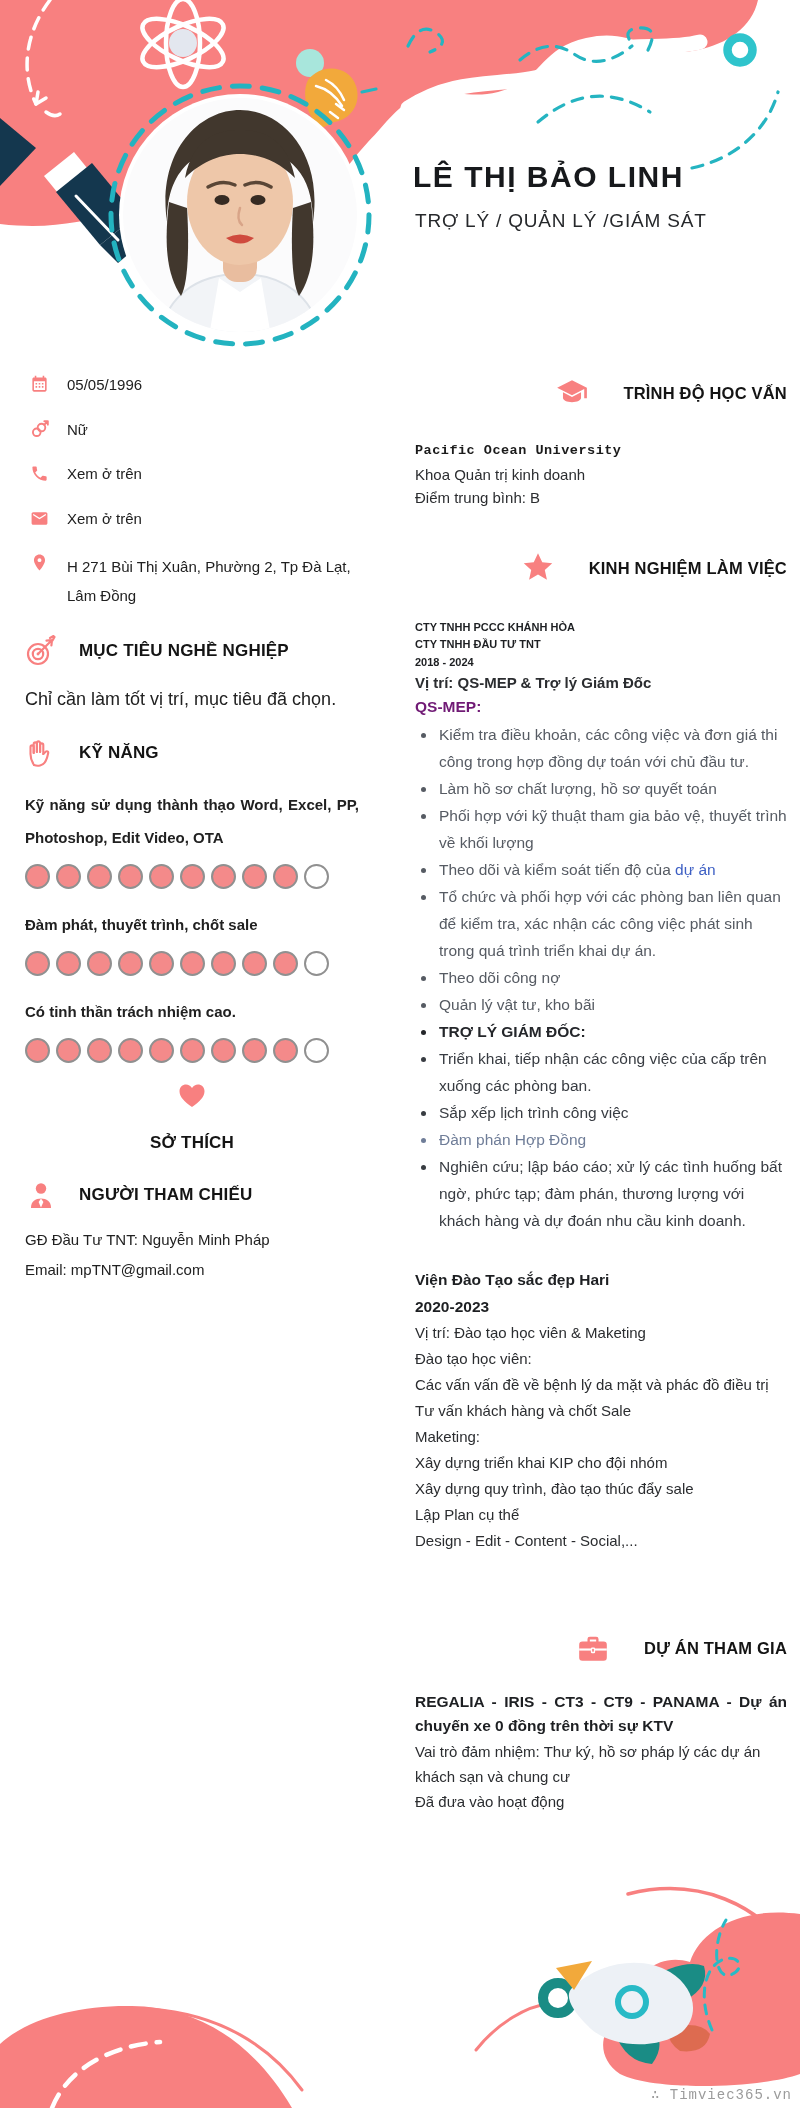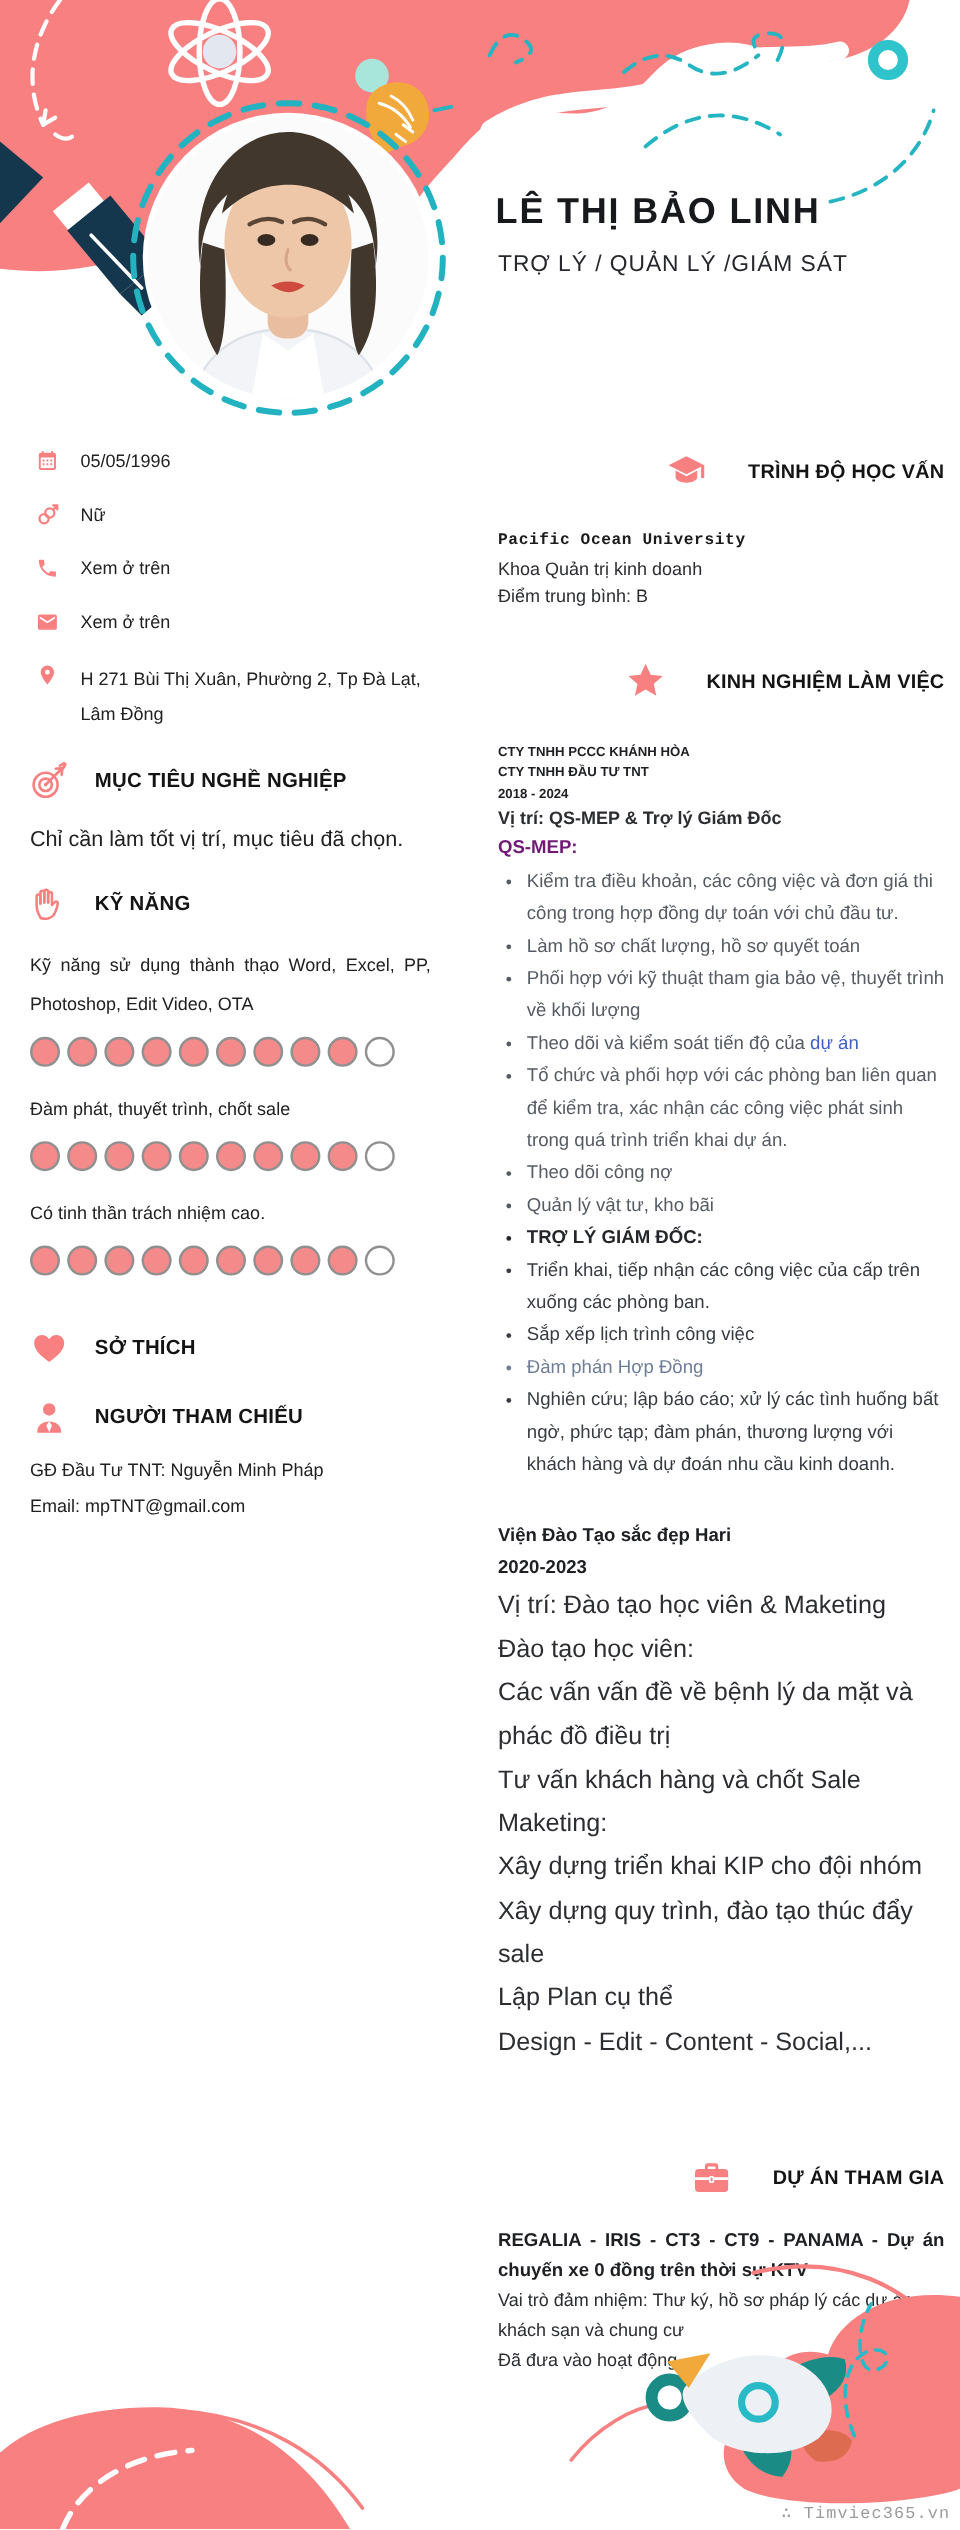--- a/index.html
+++ b/index.html
@@ -26,26 +26,26 @@
   
   .sec-head{display:flex;align-items:center;gap:22px;font-size:17px;font-weight:bold;
         color:#141414;letter-spacing:.2px;}
   .sec-head .ic{flex:0 0 32px;height:32px;}
   .right-col .sec-head{gap:34px;font-size:16.5px;justify-content:flex-end;}
   .right-col .sec-head .ic{flex:0 0 34px;height:34px;}
   
   .obj-head{margin-top:24px;}
   .obj-text{margin:18px 0 0;font-size:18px;line-height:1.6;}
   .skills-head{margin-top:24px;}
-  .skill-label{margin:20px 0 0;font-size:15px;line-height:2.15;text-align:justify;}
+  .skill-label{margin:20px 0 0;font-size:15px;line-height:2.15;text-align:justify;font-weight:bold;}
   .dots{display:flex;gap:6px;margin-top:10px;}
   .dot{width:25px;height:25px;border-radius:50%;background:#fff;border:2px solid #909090;
        box-sizing:border-box;}
   .dot.filled{background:#F48A8A;}
-  .hob-head{margin-top:44px;}
+  .hob-head{margin-top:16px;flex-direction:column;}
   .hobbies-list{margin-top:14px;}
   .hobbies-list p{margin:0;font-size:15px;line-height:1.8;}
   .ref-head{margin-top:26px;}
   .ref-lines{margin-top:14px;}
   .ref-lines p{margin:0;font-size:15px;line-height:2.0;}
   
   .edu-school{margin:30px 0 0;font-family:"Liberation Mono","DejaVu Sans Mono",monospace;
         font-weight:bold;font-size:13.5px;letter-spacing:.5px;color:#1b1b1b;line-height:1.7;}
   .edu-lines p{margin:0;font-size:15px;line-height:1.55;color:#2b2d30;}
   .exp-head{margin-top:42px;}
@@ -53,21 +53,21 @@
   .position{margin:0;font-size:15px;line-height:1.6;color:#2b2d30;font-weight:bold;}
   .role{margin:0;font-size:15.5px;font-weight:bold;color:#701a75;line-height:1.6;}
   .bullets{margin:3px 0 0;padding:0 0 0 22px;}
   .bullets li{font-size:15.5px;line-height:1.74;padding-left:2px;}
   .bullets li.gray{color:#565b63;}
   .bullets li.dark{color:#383c42;}
   .bullets li.boldhead{color:#24262a;font-weight:bold;}
   .bullets li.muted{color:#6F7D98;}
   .inline-link{color:#3D5FC4;cursor:pointer;}
   .xlines{margin-top:32px;}
-  .xlines p{margin:0;font-size:21px;line-height:1.73;color:#2b2d30;}
+  .xlines p{margin:0;font-size:15px;line-height:1.73;color:#2b2d30;}
   .xlines p.boldline{font-weight:bold;color:#1d1f22;font-size:15.5px;}
   .proj-head{margin-top:78px;}
   .proj-headline{margin:24px 0 0;font-size:15.5px;font-weight:bold;color:#1d1f22;
         line-height:1.58;text-align:justify;}
   .proj-lines p{margin:0;font-size:15px;line-height:1.68;color:#2b2d30;}
   
   .watermark{position:absolute;right:8px;bottom:5px;font-family:"Liberation Mono","DejaVu Sans Mono",monospace;
         font-size:14px;color:#9b9b9b;letter-spacing:1px;}
 </style>
 </head>

